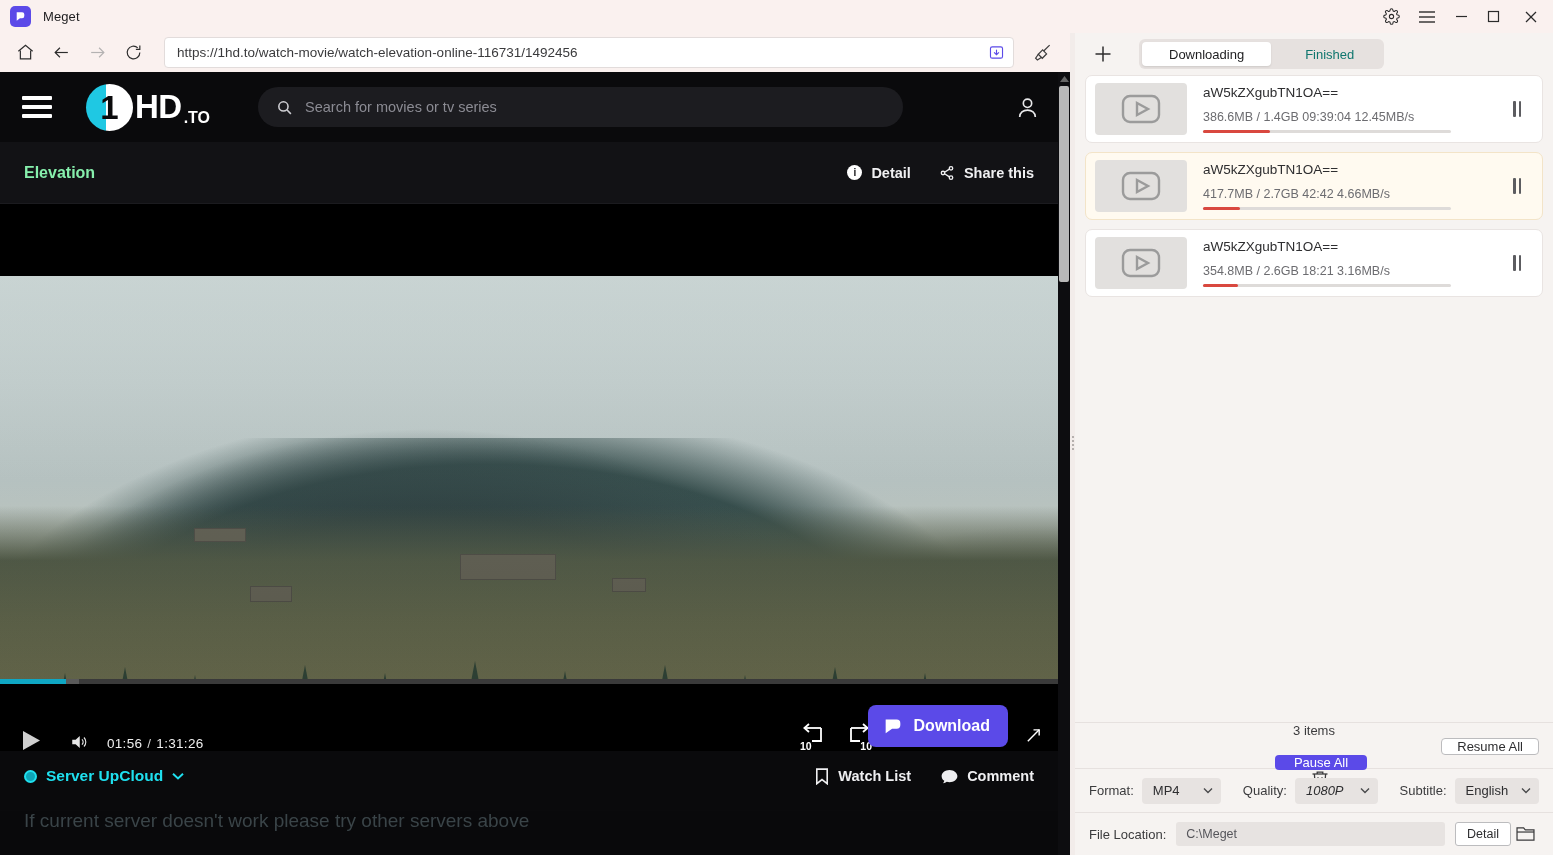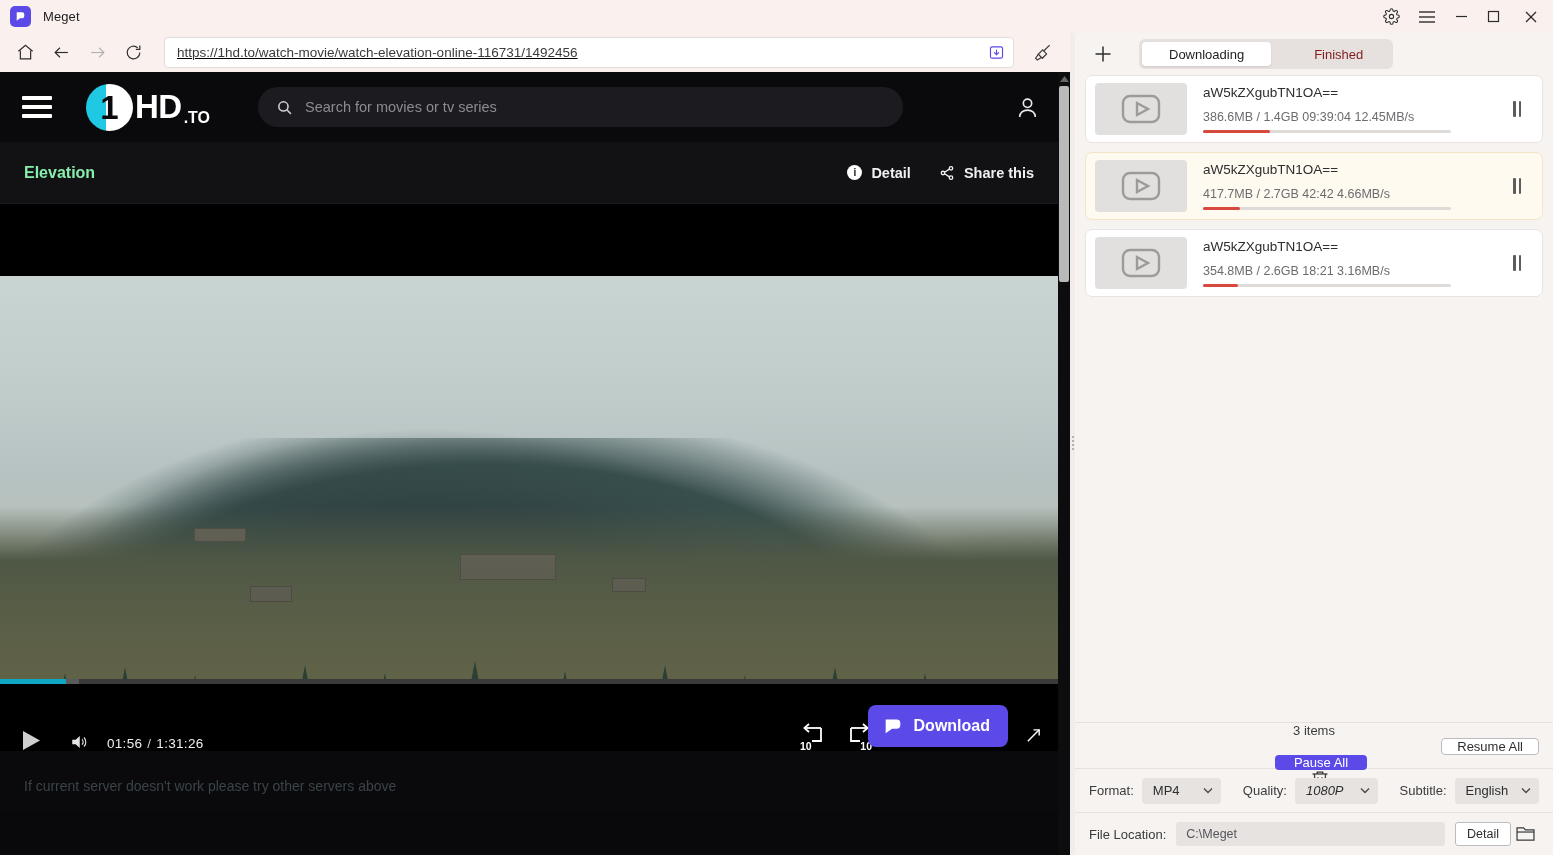--- a/index.html
+++ b/index.html
@@ -27,21 +27,21 @@
     width: 32px; height: 33px; display: flex; align-items: center; justify-content: center;
     color: #2b2b2b;
   }
   .tb-btn.wide { width: 36px; }
   .tb-close { width: 44px; }
 
   
   .body-row { flex: 1 1 auto; display: flex; min-height: 0; }
 
   
-  .browser { width: 1070px; flex: 0 0 1070px; display: flex; flex-direction: column; background: #faf1ef; min-width:0;text-decoration:underline; }
+  .browser { width: 1070px; flex: 0 0 1070px; display: flex; flex-direction: column; background: #faf1ef; min-width:0; }
   .nav-bar { height: 39px; flex: 0 0 39px; display: flex; align-items: center; padding: 0 8px; gap: 2px; }
   .nav-btn {
     width: 34px; height: 30px; display: flex; align-items: center; justify-content: center;
     border-radius: 5px; color: #2c2c2c;
   }
   .nav-btn.disabled { color: #b4b2b2; }
   .urlbar {
     flex: 1 1 auto; height: 31px; margin: 0 8px 0 12px; background: #fff;
     border: 1px solid #e2dcdb; border-radius: 4px; display: flex; align-items: center;
     padding: 0 4px 0 12px; min-width: 0;
@@ -139,39 +139,39 @@
     display:flex; align-items:center; gap: 10px; padding: 0 18px 0 14px;
     font-size: 16px; font-weight: 600;
   }
 
   .below { background:#0a0a0c; padding: 16px 36px 0 24px; height: 60px; }
   .below-row { display:flex; align-items:center; }
   .server { display:flex; align-items:center; gap: 9px; color:#1fe0ef; font-size:15.5px; font-weight:600; }
   .server-dot { width:13px;height:13px;border-radius:50%;border:2px solid #1fe0ef; background:#0ea5b8; }
   .below-actions { margin-left:auto; display:flex; align-items:center; gap: 30px; }
   .ba { display:flex; align-items:center; gap: 9px; color:#efeff1; font-size:14.5px; font-weight:600; }
-  .below-note { color:#3a4448; font-size:14px; margin-top: 11px; }
+  .below-note { color:#3a4448; font-size:19px; margin-top: 25px; }
 
   .pg-scrollbar { position:absolute; right:0; top:0; width: 12px; bottom:0; background:#0d0d10; }
   .pg-scroll-up { position:absolute; top:2px; left:0; right:0; height:10px; display:flex; align-items:center; justify-content:center; }
   .pg-thumb { position:absolute; top: 14px; left:1px; width:10px; height: 196px; background:#b9b9b9; border-radius:2px; }
 
   
   .splitter { width: 5px; flex: 0 0 5px; background:#f2ecea; display:flex; align-items:center; justify-content:center; }
   .splitter i { display:block; width:2px; height:16px;
     background: repeating-linear-gradient(180deg,#b5b0ae 0 2px, transparent 2px 4px); }
 
   
   .dm { flex: 1 1 auto; background:#f6f3f1; display:flex; flex-direction:column; min-width:0; }
   .dm-top { height: 42px; flex:0 0 42px; display:flex; align-items:center; padding: 0 14px; }
   .add-btn { width:28px;height:28px;display:flex;align-items:center;justify-content:center;color:#2c2c2c;border-radius:5px; }
-  .tabs { margin-left: 22px; background:#e6e1df; border-radius: 6px; padding: 3px; display:flex; gap:16px; }
+  .tabs { margin-left: 22px; background:#e6e1df; border-radius: 6px; padding: 3px; display:flex; gap:7px; }
   .tab {
     height: 24px; padding: 0 27px; display:flex; align-items:center; justify-content:center;
-    font-size: 13px; color:#7f1d1d; border-radius: 4px;
+    font-size: 13px; color:#0f766e; border-radius: 4px;
   }
   .tab.active { background:#fff; color:#1d1d1f; box-shadow: 0 1px 2px rgba(0,0,0,.10); }
 
   .dm-list { flex: 1 1 auto; overflow: hidden; padding: 0 10px; min-height:0; }
   .dl-item {
     background:#fff; border:1px solid #e9e4e2; border-radius: 7px;
     height: 68px; margin-bottom: 9px; display:flex; align-items:center; padding: 0 12px 0 9px;
   }
   .dl-item.highlight { background:#fffaf0; border-color:#f3e4c8; }
   .thumb {
@@ -455,20 +455,43 @@
 
             <div class="dl-float">
               <svg width="22" height="22" viewBox="0 0 24 24" fill="#fff">
                 <path d="M4 5h12a4 4 0 0 1 4 4v2a4 4 0 0 1-4 4h-5l-7 5z"></path>
               </svg>
               <span>Download</span>
             </div>
           </div>
 
           <div class="below">
+            <div class="below-row">
+              <div class="server">
+                <span class="server-dot"></span>
+                <span>Server UpCloud</span>
+                <svg width="12" height="8" viewBox="0 0 12 8" fill="none" stroke="currentColor" stroke-width="2">
+                    <polyline points="1,1.8 6,6.4 11,1.8"></polyline>
+                  </svg>
+              </div>
+              <div class="below-actions">
+                <div class="ba">
+                  <svg width="14" height="17" viewBox="0 0 14 18" fill="none" stroke="currentColor" stroke-width="1.7">
+                      <path d="M1.5 1.2h11v15.4L7 12.2 1.5 16.6z"></path>
+                    </svg>
+                  <span>Watch List</span>
+                </div>
+                <div class="ba">
+                  <svg width="17" height="15" viewBox="0 0 18 16" fill="currentColor">
+                      <path d="M9 1C4.3 1 .6 4 .6 7.6c0 2 1.1 3.8 2.9 5-.2 1-.8 2-1.4 2.6 1.6-.2 3-.8 4-1.6.9.2 1.9.4 2.9.4 4.7 0 8.4-3 8.4-6.4S13.7 1 9 1z"></path>
+                    </svg>
+                  <span>Comment</span>
+                </div>
+              </div>
+            </div>
             <div class="below-note">If current server doesn't work please try other servers above</div>
           </div>
 
         </div>
 
         <div class="pg-scrollbar">
           <div class="pg-scroll-up">
             <svg width="9" height="6" viewBox="0 0 9 6" fill="#666">
                 <polygon points="4.5,0 9,6 0,6"></polygon>
               </svg>

